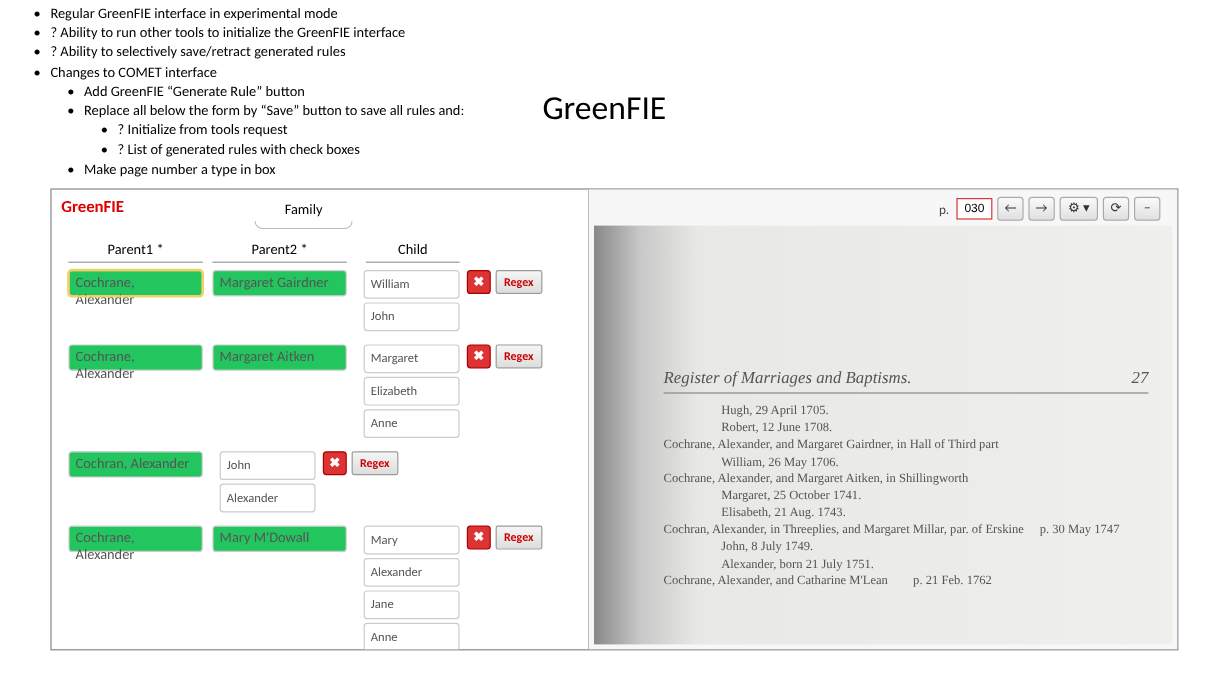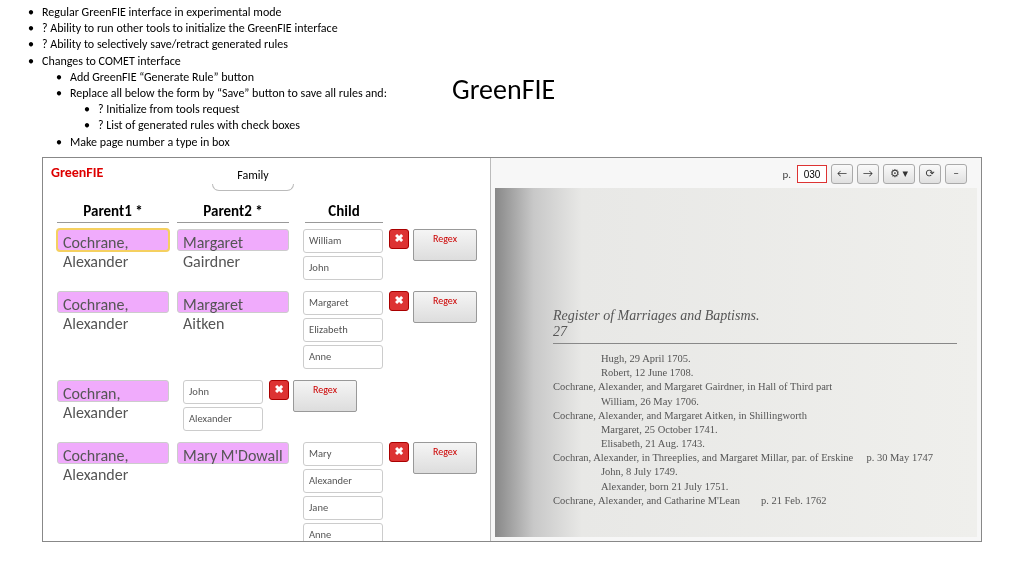--- a/index.html
+++ b/index.html
@@ -14,39 +14,39 @@
   .lvl3 > li { margin-left: 56px; }
   .title { position: absolute; left: 452px; top: 72px; font-size: 28px; font-weight: 400; }
   .app-frame { position: absolute; left: 42px; top: 157px; width: 940px; height: 385px; border: 1px solid #888; background: #fff; display: flex; }
   .left-pane { width: 448px; height: 100%; border-right: 1px solid #bbb; position: relative; overflow: hidden; }
   .right-pane { flex: 1; height: 100%; position: relative; background: #f7f7f7; }
   .app-name { position: absolute; left: 8px; top: 6px; color: #d00; font-weight: bold; font-size: 14px; }
   .family-tab { position: absolute; left: 160px; top: 6px; width: 100px; text-align: center; font-size: 12px; padding: 4px 0 8px; }
   .family-tab::after { content: ""; display: block; width: 80px; height: 6px; border: 1px solid #bbb; border-top: none; border-radius: 0 0 8px 8px; margin: 2px auto 0; }
   .table-area { position: absolute; left: 14px; top: 44px; right: 0; }
   .headers { display: flex; margin-bottom: 6px; }
-  .col-h { font-weight: bold; font-size: 15px; text-align: center; }
+  .col-h { font-weight: normal; font-size: 12px; text-align: center; }
   .col-p1 { width: 112px; margin-right: 8px; border-bottom: 1px solid #999; padding-bottom: 2px; }
   .col-p2 { width: 112px; margin-right: 8px; border-bottom: 1px solid #999; padding-bottom: 2px; }
   .col-ch { width: 78px; border-bottom: 1px solid #999; padding-bottom: 2px; margin-left: 8px; }
   .fam-group { display: flex; margin-bottom: 8px; align-items: flex-start; }
-  .parent-cell { width: 112px; height: 22px; border: 1px solid #ccc; border-radius: 3px; font-size: 16px; padding: 3px 5px; margin-right: 8px; background: #f0abfc; color: #555; }
+  .parent-cell { width: 112px; height: 22px; border: 1px solid #ccc; border-radius: 3px; font-size: 12px; padding: 3px 5px; margin-right: 8px; background: #22c55e; color: #555; }
   .parent-cell.highlight { outline: 2px solid #f5d060; outline-offset: -1px; }
   .children-col { width: 80px; margin-left: 6px; }
   .child-cell { height: 24px; border: 1px solid #ccc; border-radius: 3px; font-size: 10.5px; padding: 4px 5px; margin-bottom: 3px; background: #fff; color: #555; }
   .actions { display: flex; gap: 4px; margin-left: 6px; }
   .btn-x { width: 20px; height: 20px; background: #d33; border: 1px solid #a00; border-radius: 3px; color: #fff; font-size: 11px; font-weight: bold; text-align: center; line-height: 18px; cursor: pointer; }
-  .btn-regex { height: 32px; padding: 0 19px; background: linear-gradient(#f5f5f5,#ddd); border: 1px solid #999; border-radius: 2px; font-size: 10px; color: #c00; font-weight: normal; line-height: 18px; cursor: pointer; }
+  .btn-regex { height: 20px; padding: 0 6px; background: linear-gradient(#f5f5f5,#ddd); border: 1px solid #999; border-radius: 2px; font-size: 10px; color: #c00; font-weight: bold; line-height: 18px; cursor: pointer; }
   .toolbar { position: absolute; right: 14px; top: 6px; display: flex; align-items: center; gap: 4px; }
   .page-label { font-size: 11px; color: #444; margin-right: 2px; }
   .page-input { width: 30px; height: 18px; border: 1px solid #d33; font-size: 10px; text-align: center; }
   .tool-btn { width: 22px; height: 20px; background: linear-gradient(#fafafa,#e0e0e0); border: 1px solid #aaa; border-radius: 3px; font-size: 11px; text-align: center; line-height: 18px; cursor: pointer; color: #333; }
   .doc-image { position: absolute; left: 4px; top: 30px; right: 4px; bottom: 4px; background: linear-gradient(90deg, #888 0%, #c8c8c8 8%, #e8e8e6 18%, #efefec 100%); overflow: hidden; }
   .doc-page { position: absolute; left: 58px; top: 120px; right: 20px; font-family: Georgia, serif; color: #555; }
-  .doc-heading { font-style: italic; font-size: 14px; border-bottom: 1px solid #888; padding-bottom: 3px; margin-bottom: 8px; display: flex; justify-content: space-between; flex-direction: column; }
+  .doc-heading { font-style: italic; font-size: 14px; border-bottom: 1px solid #888; padding-bottom: 3px; margin-bottom: 8px; display: flex; justify-content: space-between; }
   .doc-line { font-size: 10.5px; line-height: 1.35; margin-left: 26px; text-indent: -26px; color: #555; }
   .doc-sub { margin-left: 48px; text-indent: 0; }
 </style>
 </head>
 <body>
 
 <div class="slide">
   <div class="bullets">
     <ul class="lvl1">
       <li>Regular GreenFIE interface in experimental mode</li>

